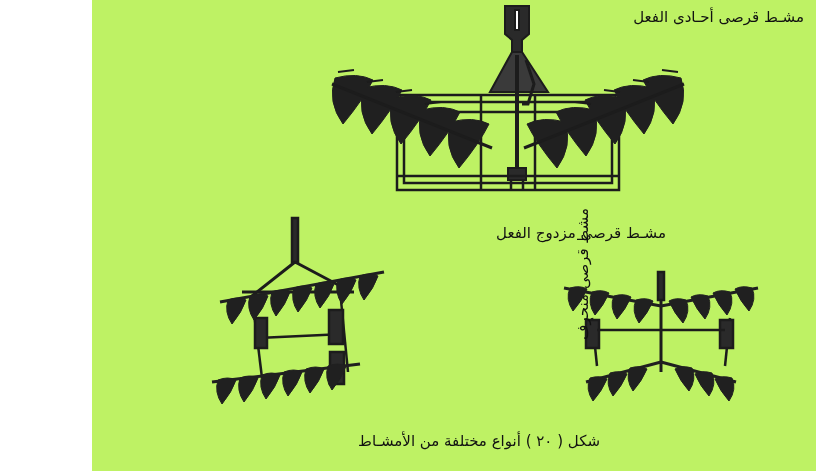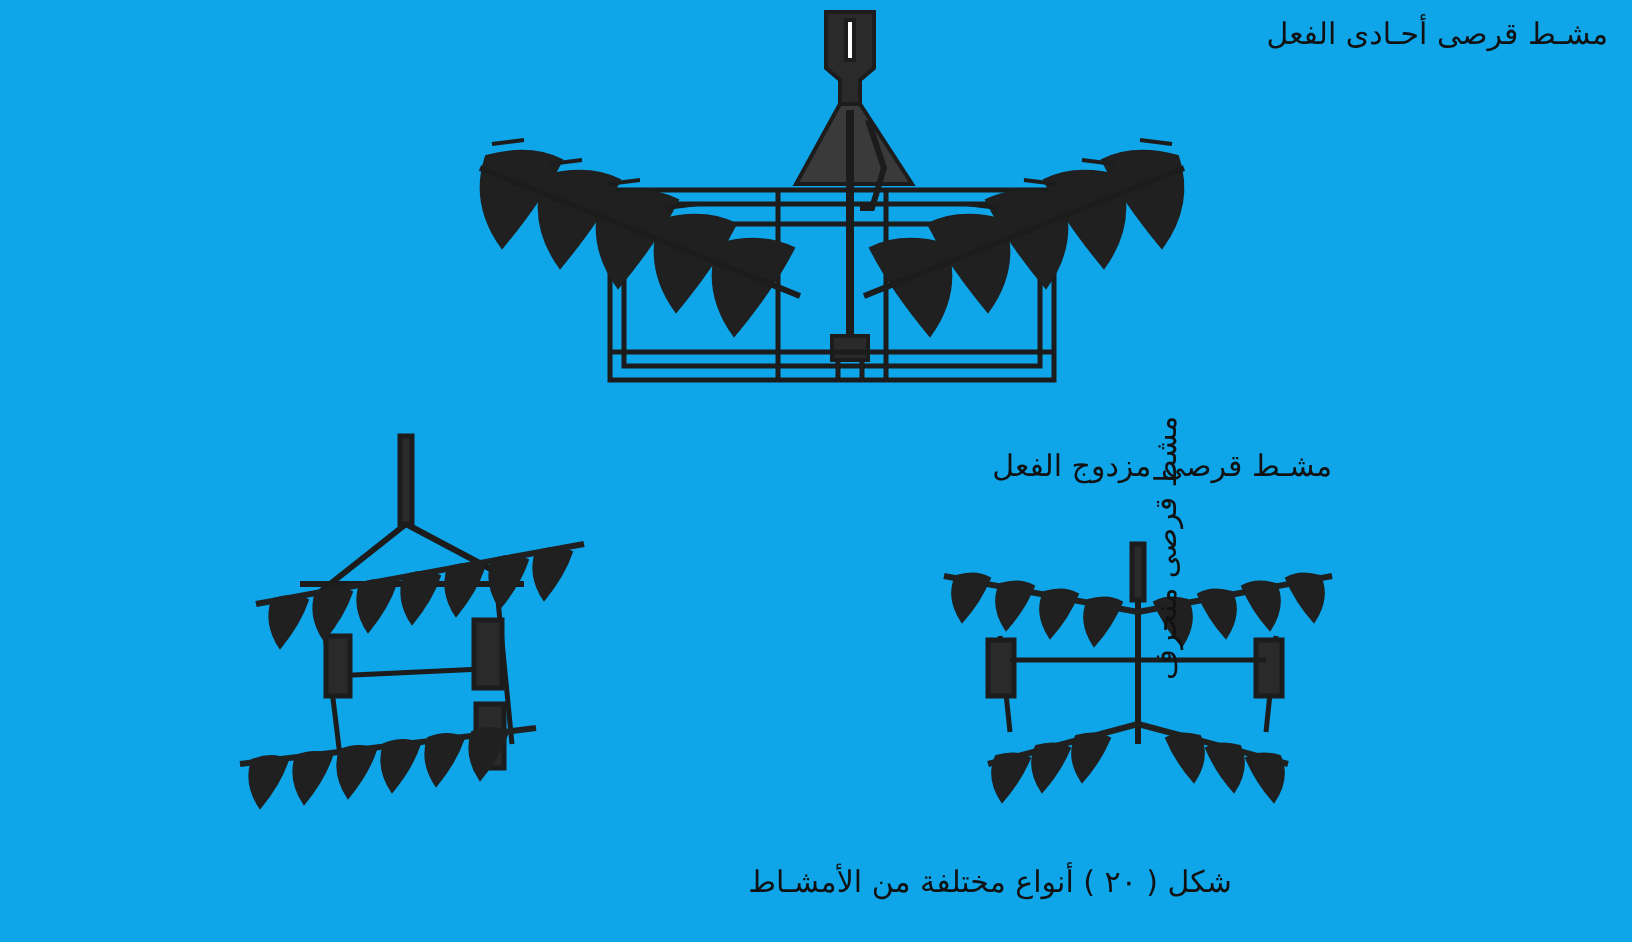--- a/index.html
+++ b/index.html
@@ -7,23 +7,23 @@
     margin: 0;
     padding: 0;
     background: #ffffff;
   }
   body {
     font-family: "DejaVu Sans", "Liberation Sans", sans-serif;
     color: #000000;
   }
   #page {
     position: relative;
-    width: 816px;
+    width: 724px;
     height: 471px;
-    background: #0ea5e9;
+    background: #bef264;
     overflow: hidden;
   }
   .label {
     position: absolute;
     font-family: "DejaVu Sans", "Liberation Sans", sans-serif;
     font-size: 15px;
     color: #111111;
     white-space: nowrap;
     direction: rtl;
     unicode-bidi: embed;
@@ -202,15 +202,15 @@
 
     </svg>
   </div>
 
   <div class="label" style="top: 8px; right: 12px;">مشـط قرصى أحـادى الفعل</div>
 
   <div class="label-vertical" style="top: 208px; right: 242px;">مشط قرصى منحرف</div>
 
   <div class="label" style="top: 224px; right: 150px;">مشـط قرصى مزدوج الفعل</div>
 
-  <div class="caption" style="top: 432px; right: 200px;">شكل ( ٢٠ ) أنواع مختلفة من الأمشـاط</div>
+  <div class="caption" style="top: 432px; right: 216px;">شكل ( ٢٠ ) أنواع مختلفة من الأمشـاط</div>
 
 </div>
 
 </body></html>

